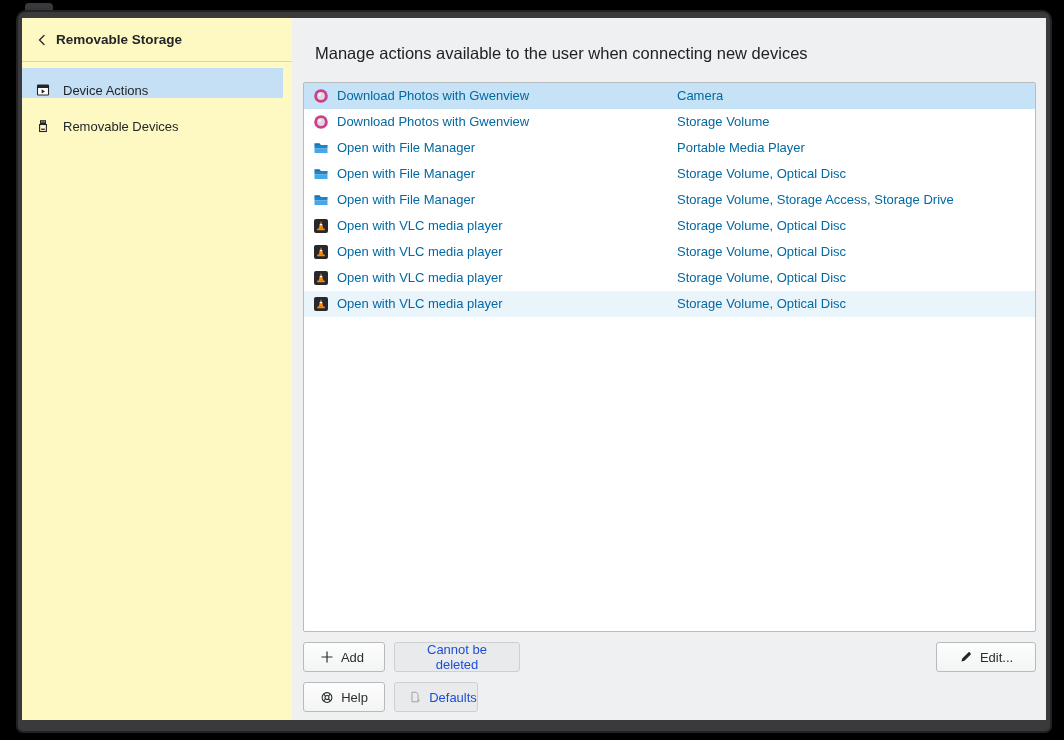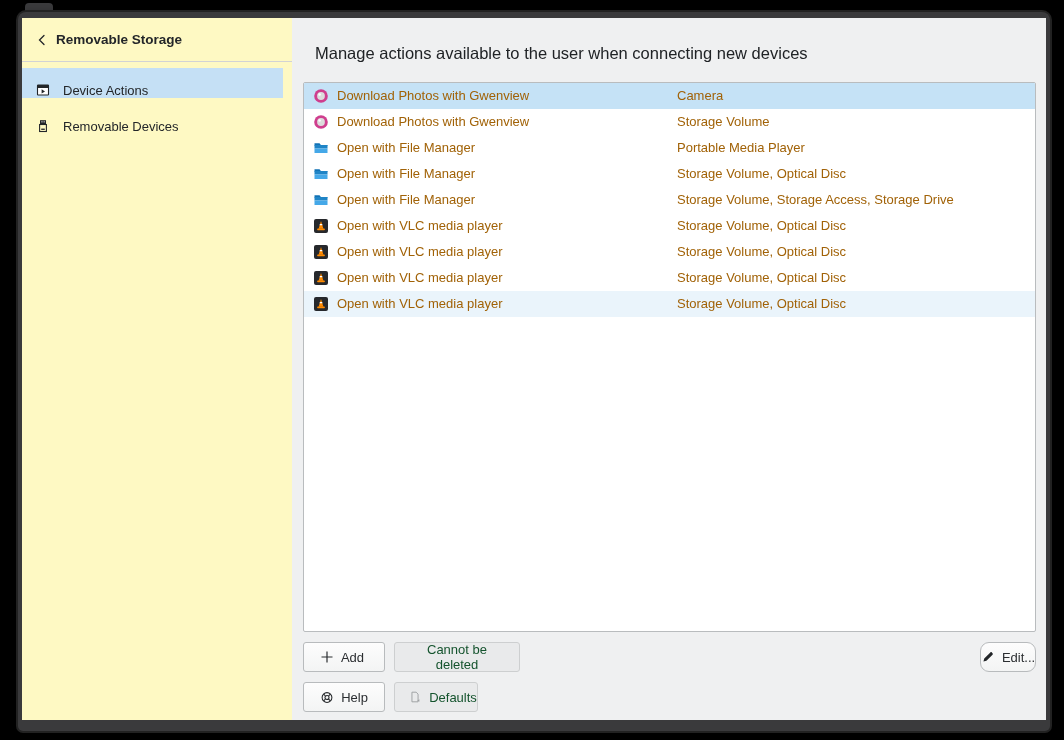--- a/index.html
+++ b/index.html
@@ -22,36 +22,36 @@
     font-size:13px;color:#232629;cursor:pointer;}
   .side-item.selected{background:#c5e0f5;}
   .side-item .sicon{width:16px;height:16px;display:inline-flex;flex:0 0 16px;}
 
   
   .main{position:absolute;left:270px;right:0;top:0;bottom:0;background:#eff0f1;}
   .page-title{position:absolute;left:23px;top:26px;font-size:16.5px;color:#202326;}
 
   .list-frame{position:absolute;left:11px;top:64px;width:733px;height:550px;background:#fff;
     border:1px solid #b9bcbe;border-radius:2px;overflow:hidden;}
-  .row{position:relative;height:26px;line-height:26px;font-size:13px;color:#a16207;cursor:default;}
+  .row{position:relative;height:26px;line-height:26px;font-size:13px;color:#0369a1;cursor:default;}
   .row.selected{background:#c5e2f6;}
   .row.hover{background:#eaf4fb;}
   .row .ricon{position:absolute;left:9px;top:5px;width:16px;height:16px;display:inline-flex;}
   .row .action{position:absolute;left:33px;top:0;white-space:nowrap;}
   .row .types{position:absolute;left:373px;top:0;white-space:nowrap;}
 
   
   .btn{position:absolute;height:30px;border:1px solid #b8bbbd;border-radius:3px;
     background:linear-gradient(#fdfdfd,#f3f4f4);color:#2b2e31;font-size:13px;
     display:inline-flex;align-items:center;justify-content:center;gap:7px;cursor:pointer;padding:0 12px;}
   .btn .bicon{width:14px;height:14px;display:inline-flex;}
-  .btn.disabled{background:#e9eaeb;border-color:#cdcfd0;color:#14532d;cursor:default;}
+  .btn.disabled{background:#e9eaeb;border-color:#cdcfd0;color:#1d4ed8;cursor:default;}
   #btn-add{left:11px;top:624px;width:82px;padding-left:8px;}
   #btn-cannot{left:102px;top:624px;width:126px;}
-  #btn-edit{right:10px;top:624px;width:56px;border-radius:9px;}
+  #btn-edit{right:10px;top:624px;width:100px;}
   #btn-help{left:11px;top:664px;width:82px;}
   #btn-defaults{left:102px;top:664px;width:84px;padding-left:25px;}
 </style>
 </head>
 <body>
 
 <div class="canvas">
   <div class="titlebar-sliver"></div>
 
   <div class="window">

